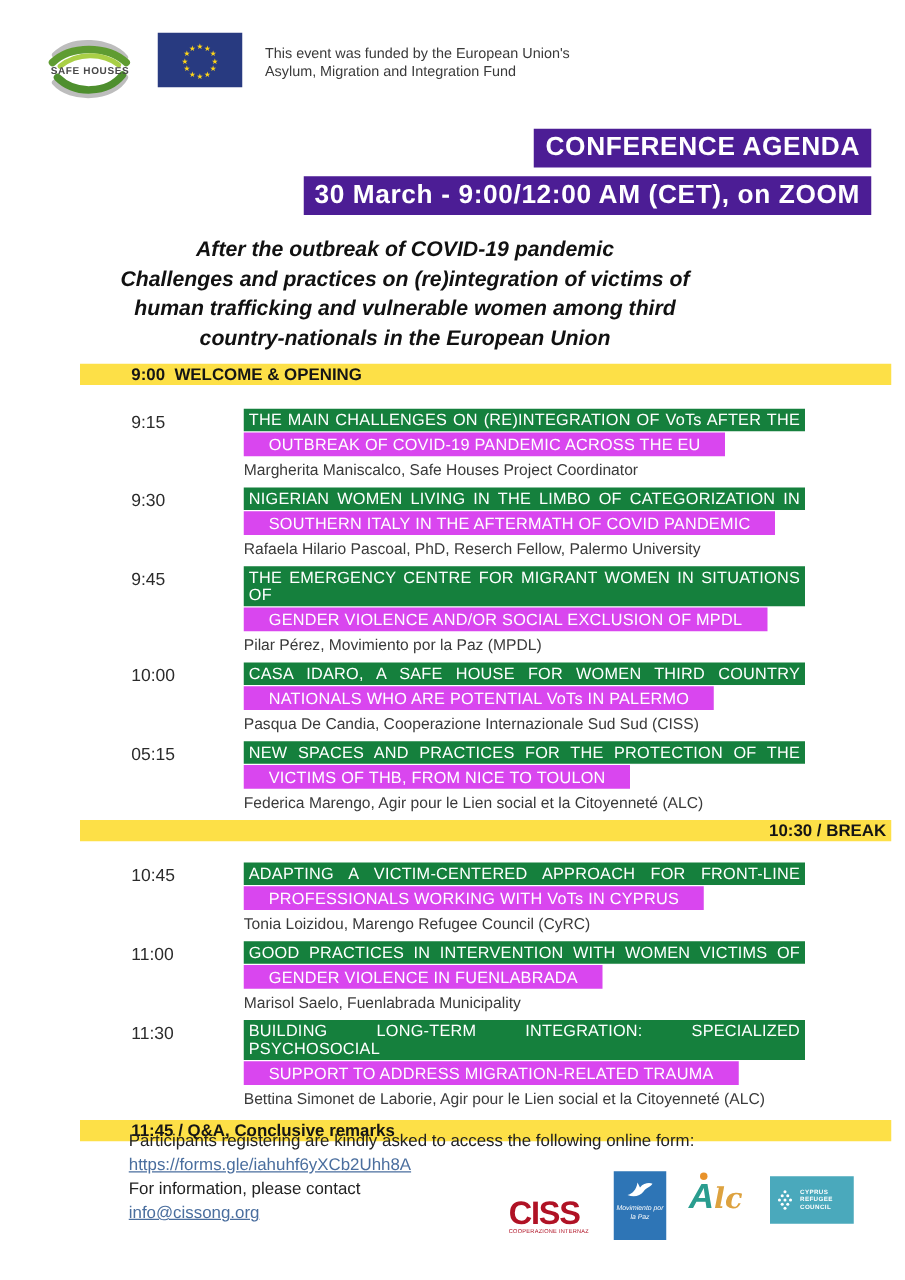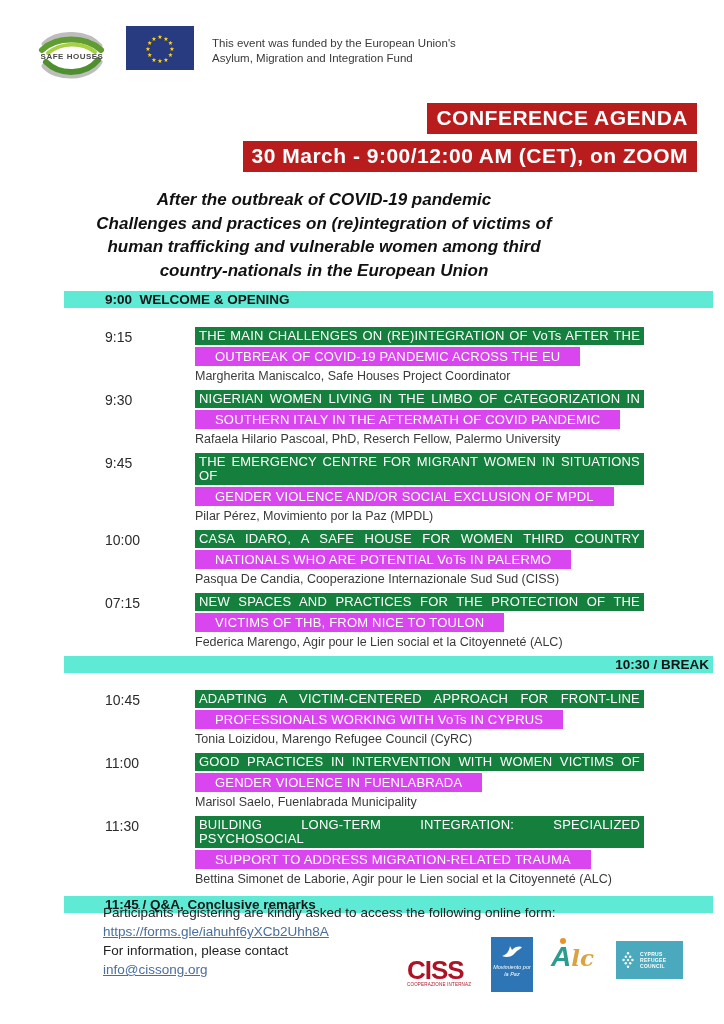--- a/index.html
+++ b/index.html
@@ -7,31 +7,31 @@
     position:relative;width:724px;height:1024px;margin:0 auto;background:#ffffff;
     font-family:"Liberation Sans",sans-serif;overflow:hidden;
   }
   
   .header-logos{position:absolute;top:26px;left:36px;display:flex;align-items:flex-start;gap:18px;}
   .eu-flag{display:block;}
   .funding{position:absolute;top:36px;left:212px;font-size:11.5px;line-height:15px;color:#3a3a3a;}
   
   .banners{position:absolute;top:103px;left:0;right:27px;text-align:right;}
   .banner{
-    display:inline-block;background:#b91c1c;color:#ffffff;
+    display:inline-block;background:#4c1d95;color:#ffffff;
     font-size:21px;font-weight:bold;letter-spacing:.5px;
     padding:3px 9px 4px 9px;margin-bottom:7px;white-space:pre;
   }
   
   .event-title{position:absolute;top:188px;left:0;width:648px;text-align:center;
     font-size:17px;font-weight:bold;font-style:italic;line-height:23.5px;color:#111111;}
   
   .content{position:absolute;top:291px;left:64px;width:649px;}
   .bar{
-    height:17px;background:#5eead4;display:flex;align-items:center;
+    height:17px;background:#fde047;display:flex;align-items:center;
     font-size:13.5px;font-weight:bold;color:#151515;white-space:pre-wrap;
   }
   .bar-left{padding-left:41px;}
   .bar-right{justify-content:flex-end;padding-right:4px;}
   .bar-opening{margin-bottom:19px;}
   .bar-break{margin-bottom:17px;}
   .bar-qa{margin-top:9px;}
   .session{display:flex;margin-bottom:6px;}
   .session-time{width:131px;box-sizing:border-box;padding-left:41px;padding-top:2px;
     font-size:14px;color:#2b2b2b;}
@@ -146,21 +146,21 @@
     <div class="session">
       <div class="session-time">10:00</div>
       <div class="session-body">
         <div class="tl1">CASA IDARO, A SAFE HOUSE FOR WOMEN THIRD COUNTRY</div>
         <div class="tl2"><span class="hl">NATIONALS WHO ARE POTENTIAL VoTs IN PALERMO</span></div>
         <div class="speaker">Pasqua De Candia, Cooperazione Internazionale Sud Sud (CISS)</div>
       </div>
     </div>
 
     <div class="session">
-      <div class="session-time">07:15</div>
+      <div class="session-time">05:15</div>
       <div class="session-body">
         <div class="tl1">NEW SPACES AND PRACTICES FOR THE PROTECTION OF THE</div>
         <div class="tl2"><span class="hl">VICTIMS OF THB, FROM NICE TO TOULON</span></div>
         <div class="speaker">Federica Marengo, Agir pour le Lien social et la Citoyenneté (ALC)</div>
       </div>
     </div>
 
     <div class="bar bar-right bar-break">10:30 / BREAK</div>
 
     <div class="session">

